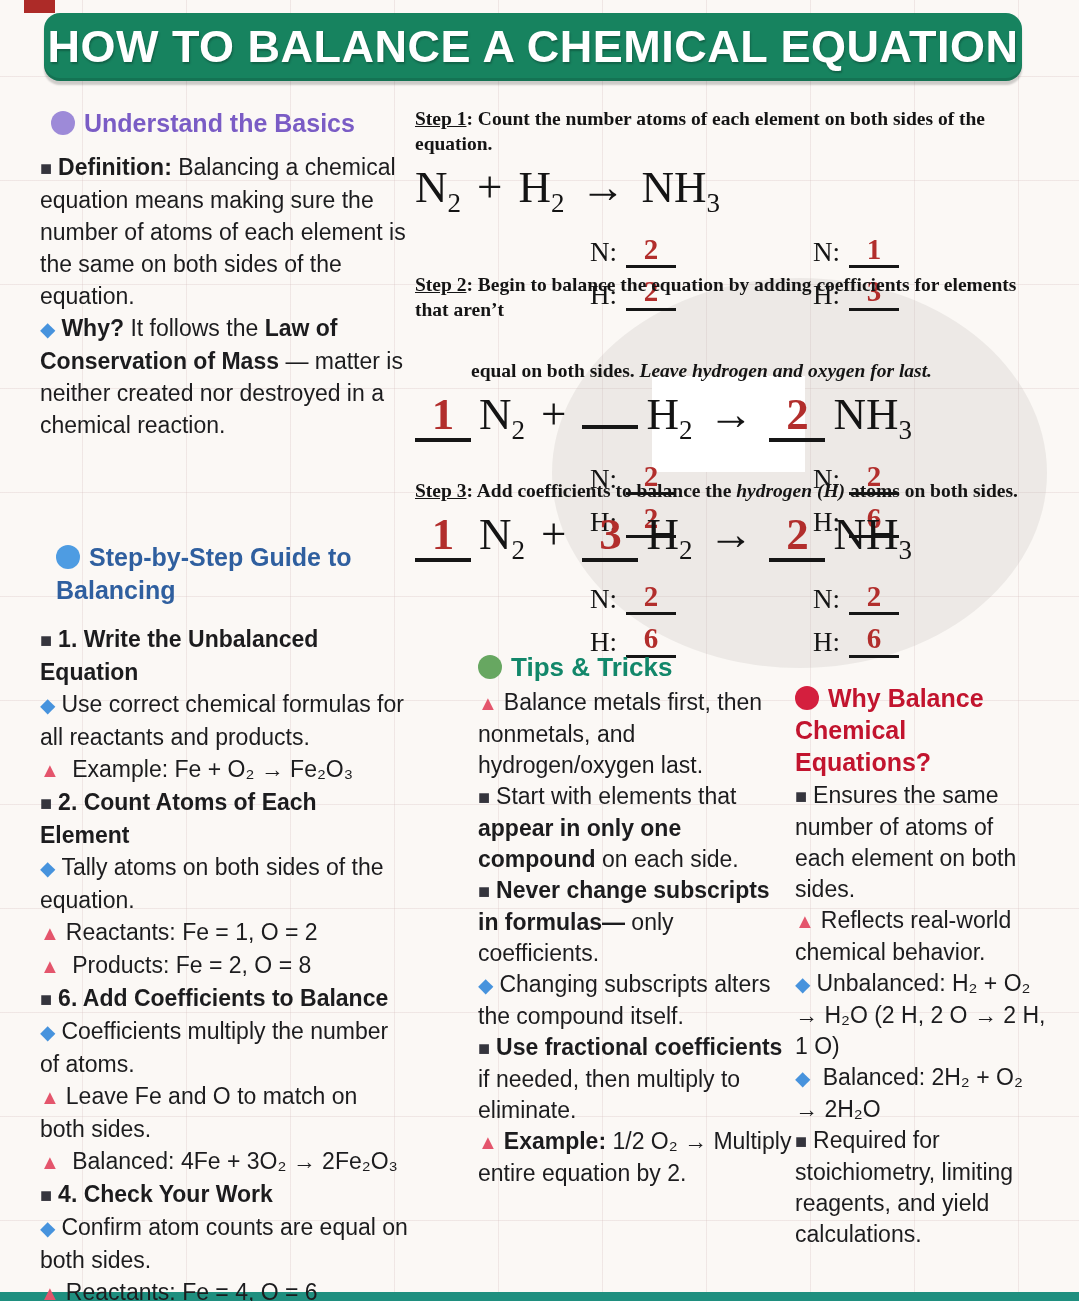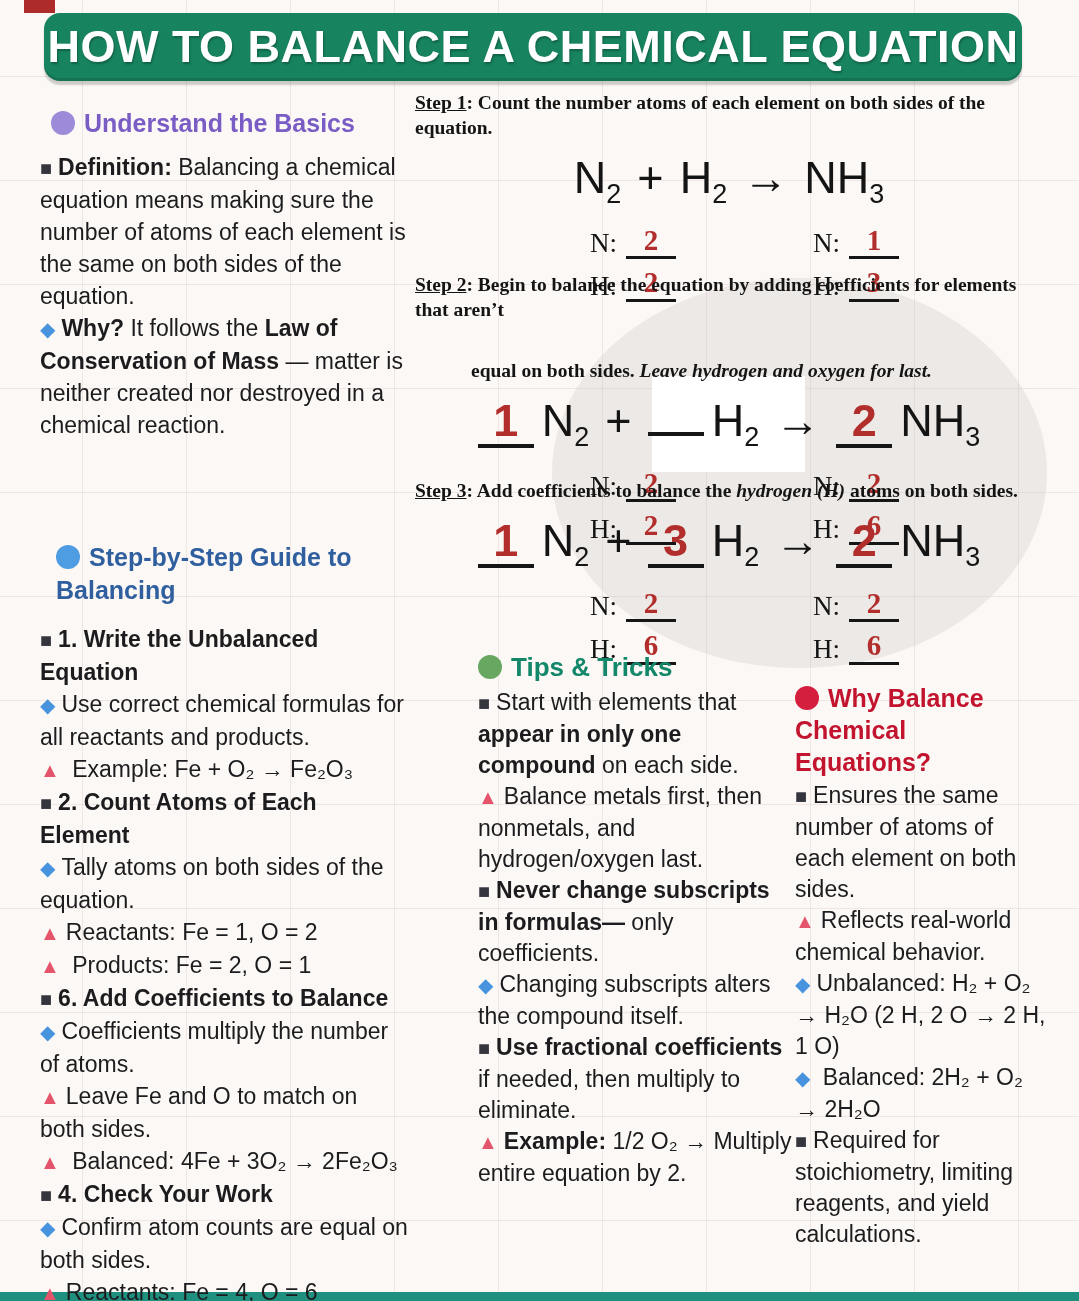--- a/index.html
+++ b/index.html
@@ -48,30 +48,30 @@
   .h-purple{font-size:25px;line-height:34px;font-weight:bold;color:#7a5cc5;margin:11px;}
   .h-purple .hcirc{background:#9d8ad8;}
   .h-blue{font-size:25px;line-height:33px;font-weight:bold;color:#2f5f9f;margin:16px;}
   .h-blue .hcirc{background:#4e9ce2;}
   .li{margin:0;}
   .gap1{height:84px;}
 
   
   .steps-region{position:absolute;left:415px;top:0;width:628px;z-index:2;}
   .step{position:absolute;left:0;width:628px;}
-  .step1{top:90px;}
+  .step1{top:106px;}
   .step2{top:272px;}
   .step3{top:478px;}
   .step-head{font-family:"Liberation Serif", serif;font-weight:bold;font-size:19.5px;line-height:25px;color:#141414;}
   .step-label{text-decoration:underline;}
   .head-line2{padding-left:56px;margin-top:36px;}
   .eq{
-    display:flex;justify-content:center;align-items:baseline;
-    font-family:Liberation Sans, sans-serif;font-size:45px;color:#141414;
-    margin-top:12px;white-space:nowrap;
+    display:flex;align-items:baseline;
+    font-family:Liberation Serif, serif;font-size:45px;color:#141414;
+    margin-top:5px;white-space:nowrap;
   }
   .eq .term sub{font-size:27px;}
   .eq .op{margin:0 16px;}
   .ublank{
     display:inline-block;min-width:56px;border-bottom:4px solid #161616;
     text-align:center;color:#b22e2c;font-weight:bold;line-height:1.02;margin-right:8px;
   }
   .counts{position:relative;height:84px;margin-top:14px;}
   .cgroup{position:absolute;top:0;}
   .cg1{left:175px;}
@@ -120,21 +120,21 @@
     <div class="gap1"></div>
 
     <p class="h-blue"><span class="hcirc"></span><span>Step-by-Step Guide to Balancing</span></p>
 
     <p class="li"><span class="blt sq">■</span><b>1. Write the Unbalanced Equation</b></p>
     <p class="li"><span class="blt dia">◆</span><span>Use correct chemical formulas for all reactants and products.</span></p>
     <p class="li"><span class="blt tri">▲</span><span> Example: Fe + O₂ → Fe₂O₃</span></p>
     <p class="li"><span class="blt sq">■</span><b>2. Count Atoms of Each Element</b></p>
     <p class="li"><span class="blt dia">◆</span><span>Tally atoms on both sides of the equation.</span></p>
     <p class="li"><span class="blt tri">▲</span><span>Reactants: Fe = 1, O = 2</span></p>
-    <p class="li"><span class="blt tri">▲</span><span> Products: Fe = 2, O = 1</span></p>
+    <p class="li"><span class="blt tri">▲</span><span> Products: Fe = 2, O = 8</span></p>
     <p class="li"><span class="blt sq">■</span><b>6. Add Coefficients to Balance</b></p>
     <p class="li"><span class="blt dia">◆</span><span>Coefficients multiply the number of atoms.</span></p>
     <p class="li"><span class="blt tri">▲</span><span>Leave Fe and O to match on both sides.</span></p>
     <p class="li"><span class="blt tri">▲</span><span> Balanced: 4Fe + 3O₂ → 2Fe₂O₃</span></p>
     <p class="li"><span class="blt sq">■</span><b>4. Check Your Work</b></p>
     <p class="li"><span class="blt dia">◆</span><span>Confirm atom counts are equal on both sides.</span></p>
     <p class="li"><span class="blt tri">▲</span><span>Reactants: Fe = 4, O = 6</span></p>
     <p class="li"><span class="blt tri">▲</span><span>Products: Fe = 4, O = 6 </span><span class="check-badge">
           <span>✓</span>
         </span></p>
@@ -246,22 +246,22 @@
               <span class="clabel">H:</span>
               <span class="unum">6</span>
             </div>
         </div>
       </div>
     </div>
   </div>
 
   <div class="col-tips">
     <p class="h-teal"><span class="hcirc"></span><span>Tips &amp; Tricks</span></p>
+    <p class="li"><span class="blt tri">▲</span><span>Balance metals first, then nonmetals, and hydrogen/oxygen last.</span></p>
     <p class="li"><span class="blt sq">■</span><span>Start with elements that </span><b>appear in only one compound</b><span> on each side.</span></p>
-    <p class="li"><span class="blt tri">▲</span><span>Balance metals first, then nonmetals, and hydrogen/oxygen last.</span></p>
     <p class="li"><span class="blt sq">■</span><b>Never change subscripts in formulas—</b><span> only coefficients.</span></p>
     <p class="li"><span class="blt dia">◆</span><span>Changing subscripts alters the compound itself.</span></p>
     <p class="li"><span class="blt sq">■</span><b>Use fractional coefficients</b><span> if needed, then multiply to eliminate.</span></p>
     <p class="li"><span class="blt tri">▲</span><b>Example:</b><span> 1/2 O₂ → Multiply entire equation by 2.</span></p>
   </div>
 
   <div class="col-why">
     <p class="h-red"><span class="hcirc"></span><span>Why Balance Chemical Equations?</span></p>
     <p class="li"><span class="blt sq">■</span><span>Ensures the same number of atoms of each element on both sides.</span></p>
     <p class="li"><span class="blt tri">▲</span><span>Reflects real-world chemical behavior.</span></p>

